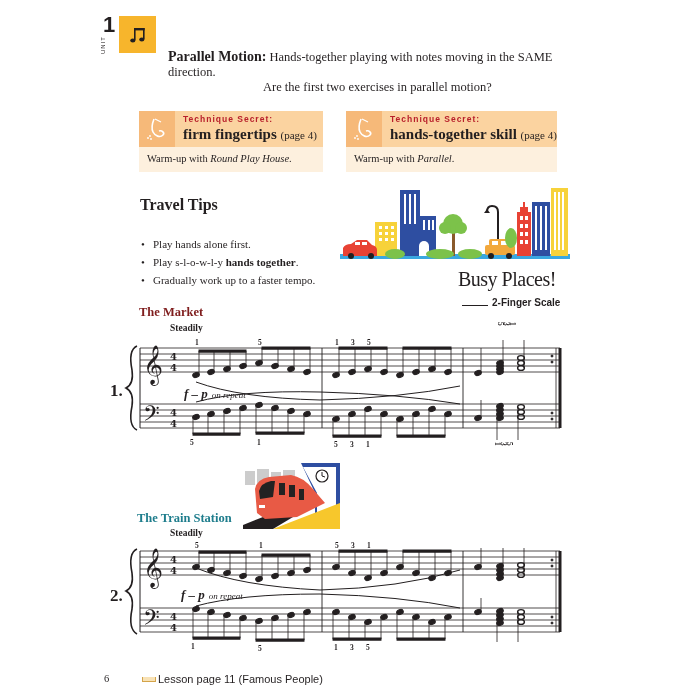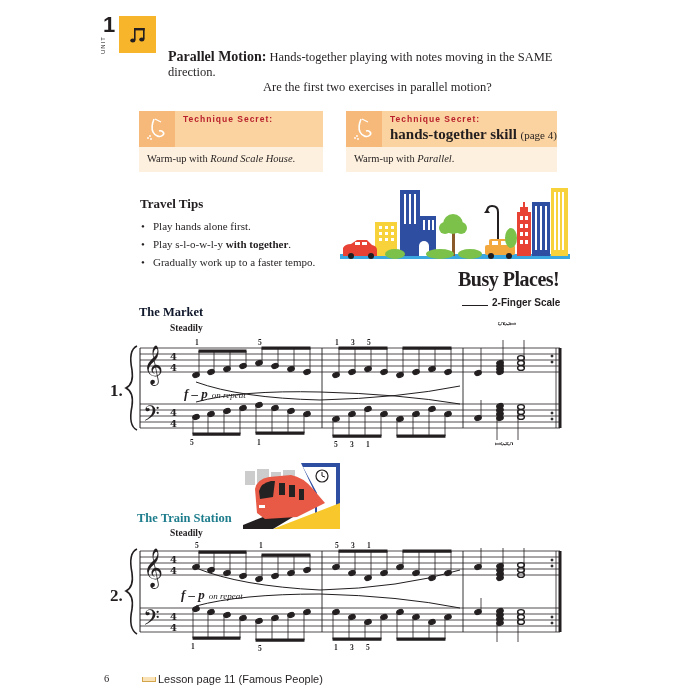--- a/index.html
+++ b/index.html
@@ -18,33 +18,33 @@
   .tech-card { position: absolute; top: 111px; height: 61px; background: #fdf0de; }
   .tech-card .head { height: 36px; background: #fbd3a0; position: relative; }
   .tech-card .hand { position: absolute; left: 0; top: 0; width: 36px; height: 36px; background: #f6b979; display: flex; align-items: center; justify-content: center; }
   .tech-card .kicker { position: absolute; left: 44px; top: 3px; font-family: "Liberation Sans", sans-serif; font-weight: bold; font-size: 8.5px; letter-spacing: 1px; color: #b8202b; }
   .tech-card .title { position: absolute; left: 44px; top: 15px; font-weight: bold; font-size: 15px; line-height: 17px; white-space: nowrap; }
   .tech-card .title .page { font-weight: normal; font-size: 11px; }
   .tech-card .body { position: absolute; left: 8px; top: 42px; font-size: 10.5px; }
   .tech-card .body i { font-style: italic; }
 
   .tips { position: absolute; left: 140px; top: 196px; font-size: 11px; }
-  .tips .tips-title { font-weight: bold; font-size: 13px; margin-bottom: 5px; }
+  .tips .tips-title { font-weight: bold; font-size: 16px; margin-bottom: 21px; }
   .tips ul { list-style: none; }
   .tips li { position: relative; padding-left: 13px; line-height: 18px; }
   .tips li::before { content: "•"; position: absolute; left: 1px; top: 0; }
 
   .city { position: absolute; left: 335px; top: 180px; width: 240px; height: 80px; }
 
-  .piece-title { position: absolute; left: 458px; top: 268px; font-size: 20px; font-weight: bold; letter-spacing: -0.5px; }
+  .piece-title { position: absolute; left: 458px; top: 268px; font-size: 20px; font-weight: normal; letter-spacing: -0.5px; }
   .scale-line { position: absolute; left: 462px; top: 297px; font-family: "Liberation Sans", sans-serif; font-weight: bold; font-size: 10px; }
   .scale-line .blank { display: inline-block; width: 26px; border-bottom: 1px solid #231f20; margin-right: 4px; vertical-align: baseline; }
 
   .section-title { position: absolute; font-weight: bold; font-size: 12.5px; }
-  .section-title.market { left: 139px; top: 305px; color: #0f172a; }
+  .section-title.market { left: 139px; top: 305px; color: #7f1d1d; }
   .section-title.train { left: 137px; top: 511px; color: #1e7d8c; }
   .tempo { position: absolute; font-weight: bold; font-size: 9.5px; }
   .ex-num { position: absolute; font-weight: bold; font-size: 17px; }
 
   .score { position: absolute; left: 0; top: 0; width: 700px; height: 700px; pointer-events: none; }
   .train { position: absolute; left: 243px; top: 463px; width: 97px; height: 66px; }
 
   .footer-page { position: absolute; left: 104px; top: 673px; font-size: 10.5px; font-family: "Liberation Serif", serif; }
   .footer-lesson { position: absolute; left: 142px; top: 673px; font-family: "Liberation Sans", sans-serif; font-size: 11px; color: #231f20; }
   .footer-lesson .book { display: inline-block; width: 14px; height: 5px; border: 1px solid #d4a44a; border-top: none; margin-right: 2px; vertical-align: 1px; background: #f8e2b6; }
@@ -75,22 +75,23 @@
     <div class="hand">
       <svg width="22" height="26" viewBox="0 0 22 26">
           <path d="M8 3 C6 8 5 12 7 16 C9 20 14 22 17 19 C19 17 16 14 13 15" fill="none" stroke="#fff" stroke-width="1.6"></path>
           <path d="M9 3 L15 6" stroke="#fff" stroke-width="1.2"></path>
           <circle cx="4" cy="20" r="0.9" fill="#fff"></circle>
           <circle cx="5" cy="23" r="0.9" fill="#fff"></circle>
           <circle cx="2" cy="22" r="0.9" fill="#fff"></circle>
         </svg>
     </div>
     <div class="kicker">Technique Secret:</div>
+    <div class="title"><span>firm fingertips</span> <span class="page">(page 4)</span></div>
   </div>
-  <div class="body"><span>Warm-up with </span><i>Round Scale House</i><span>.</span></div>
+  <div class="body"><span>Warm-up with </span><i>Round Play House</i><span>.</span></div>
 </div>
 
 <div class="tech-card" style="left:346px; width:211px;">
   <div class="head">
     <div class="hand">
       <svg width="22" height="26" viewBox="0 0 22 26">
           <path d="M8 3 C6 8 5 12 7 16 C9 20 14 22 17 19 C19 17 16 14 13 15" fill="none" stroke="#fff" stroke-width="1.6"></path>
           <path d="M9 3 L15 6" stroke="#fff" stroke-width="1.2"></path>
           <circle cx="4" cy="20" r="0.9" fill="#fff"></circle>
           <circle cx="5" cy="23" r="0.9" fill="#fff"></circle>
@@ -100,21 +101,21 @@
     <div class="kicker">Technique Secret:</div>
     <div class="title"><span>hands-together skill</span> <span class="page">(page 4)</span></div>
   </div>
   <div class="body"><span>Warm-up with </span><i>Parallel</i><span>.</span></div>
 </div>
 
 <div class="tips">
   <div class="tips-title">Travel Tips</div>
   <ul>
     <li>Play hands alone first.</li>
-    <li><span>Play s-l-o-w-l-y </span><b>with together</b><span>.</span></li>
+    <li><span>Play s-l-o-w-l-y </span><b>hands together</b><span>.</span></li>
     <li>Gradually work up to a faster tempo.</li>
   </ul>
 </div>
 
 <svg class="city" viewBox="0 0 240 80">
   <rect x="5" y="74" width="230" height="5" fill="#3aa7e0"></rect>
 
   <rect x="40" y="42" width="22" height="34" fill="#f7d23a"></rect>
   <g fill="#fff">
       <rect x="44" y="46" width="3" height="3"></rect>

